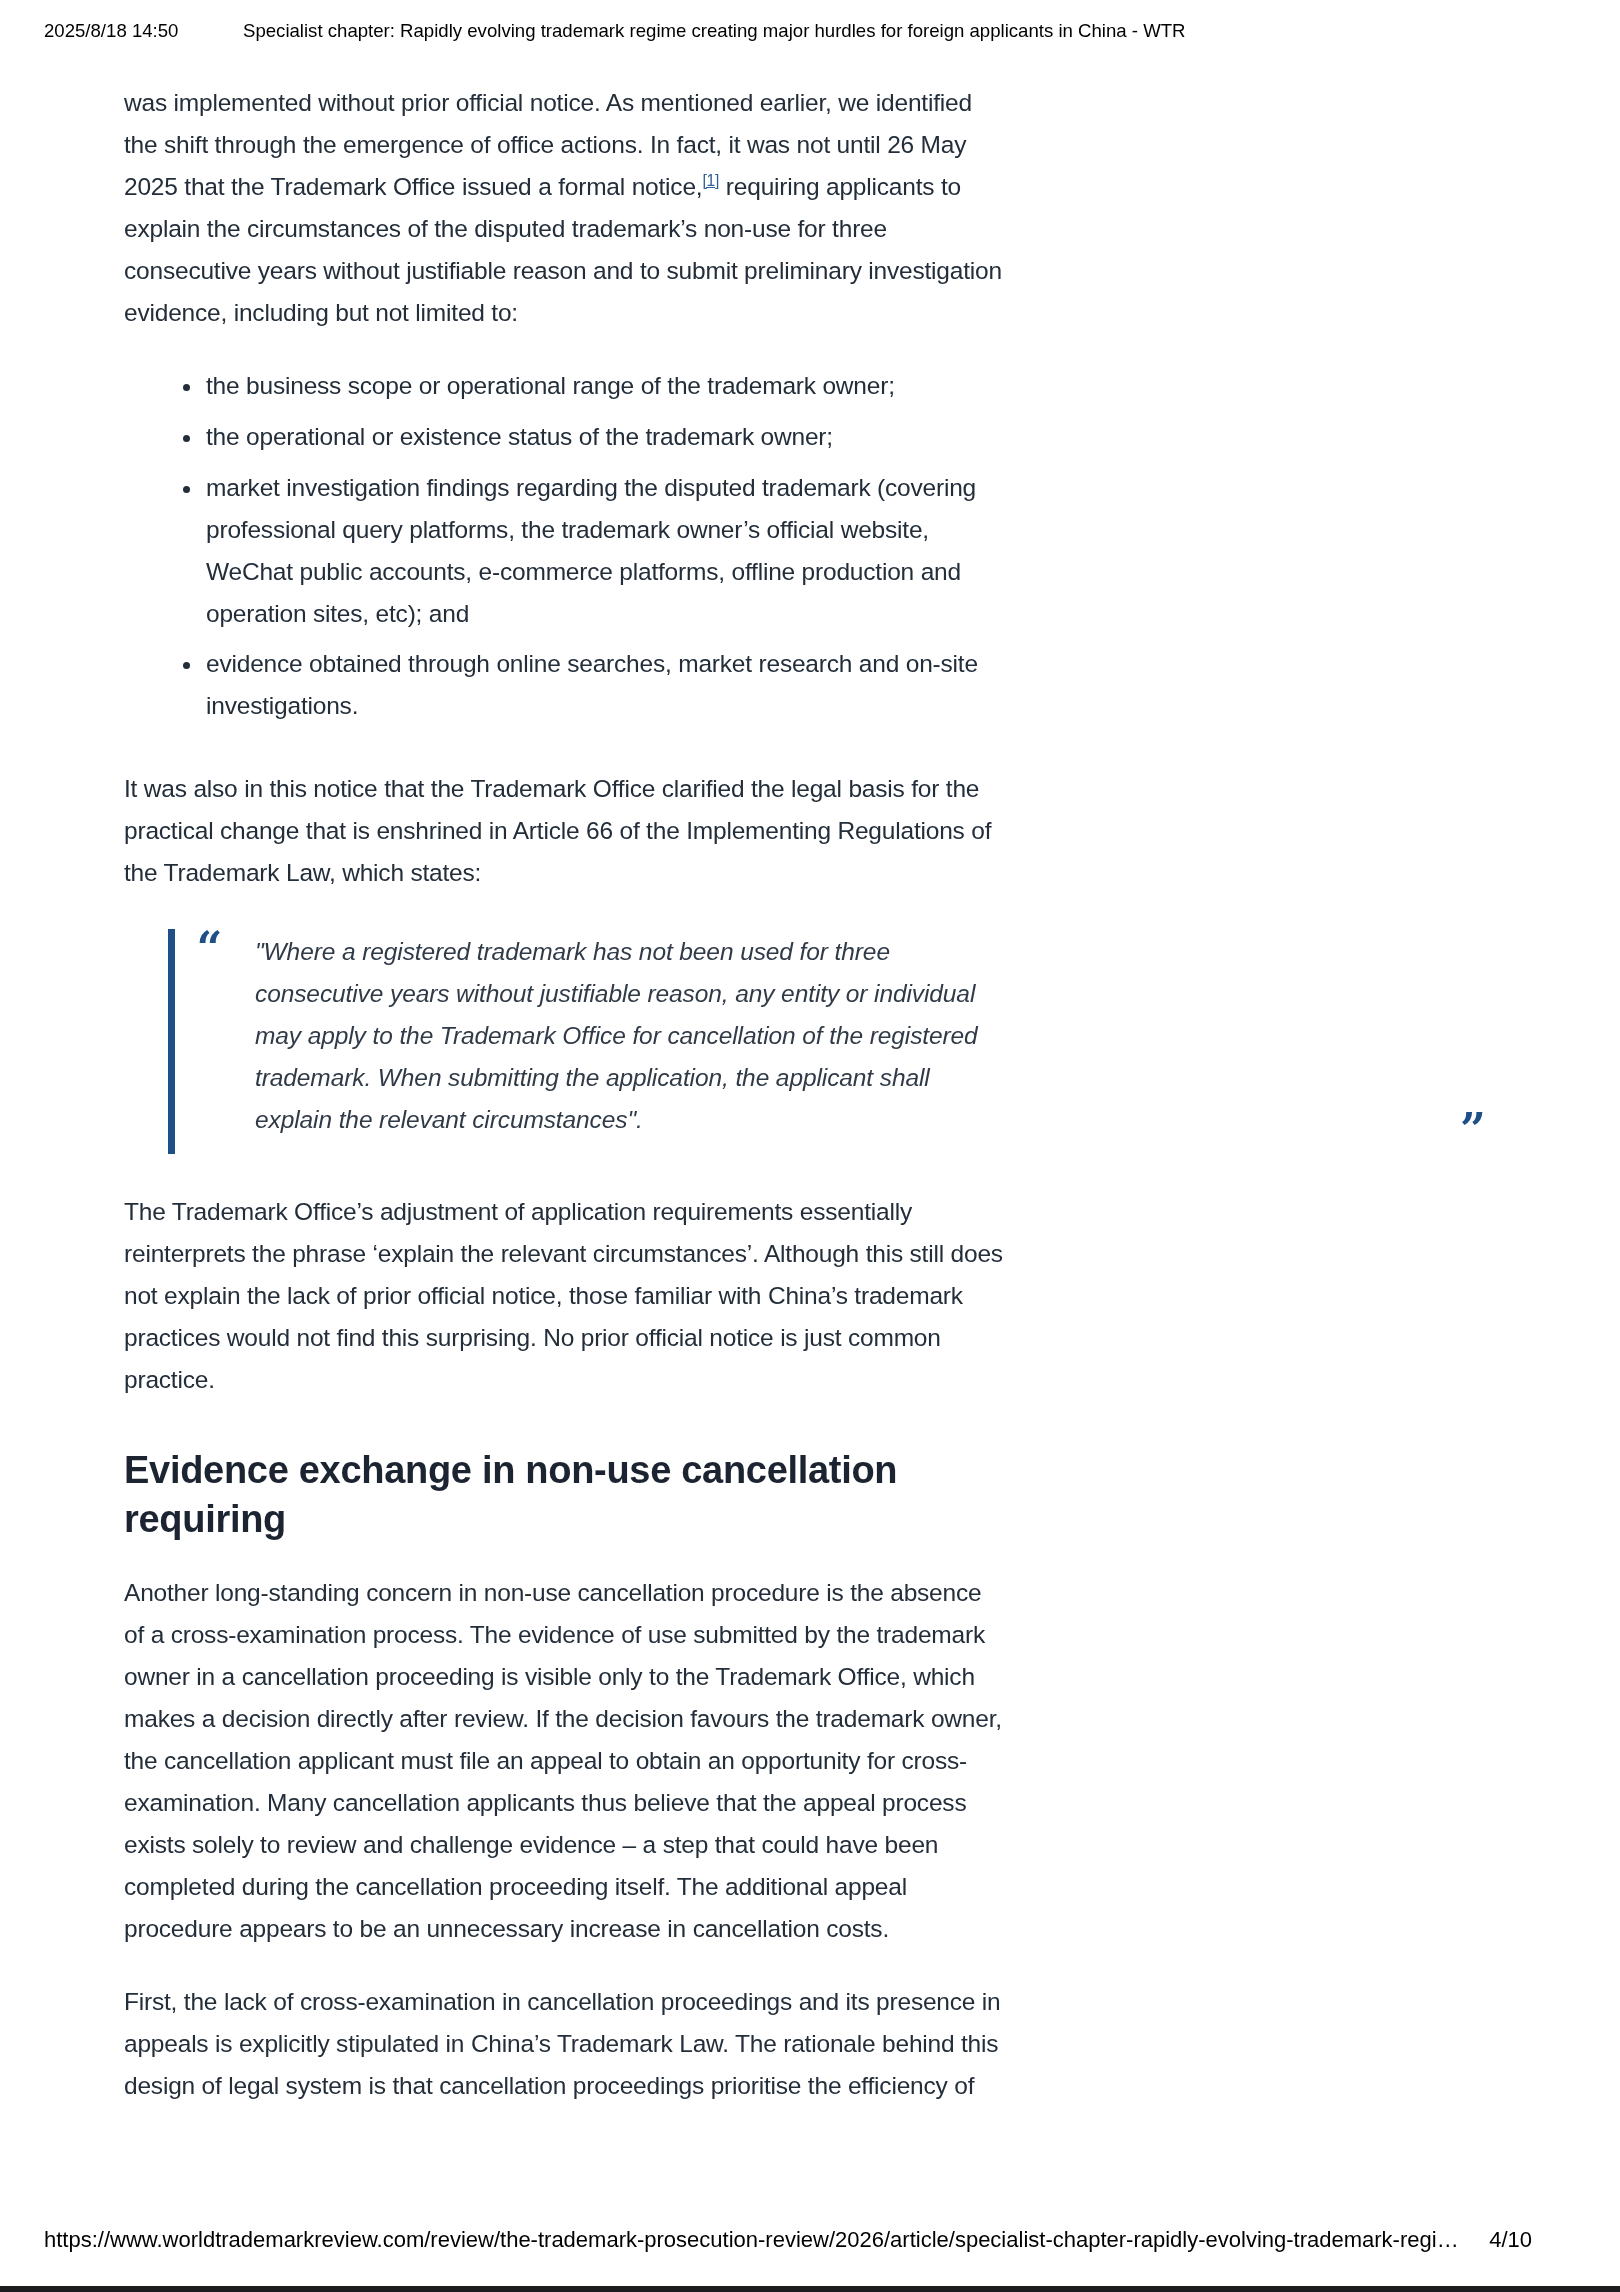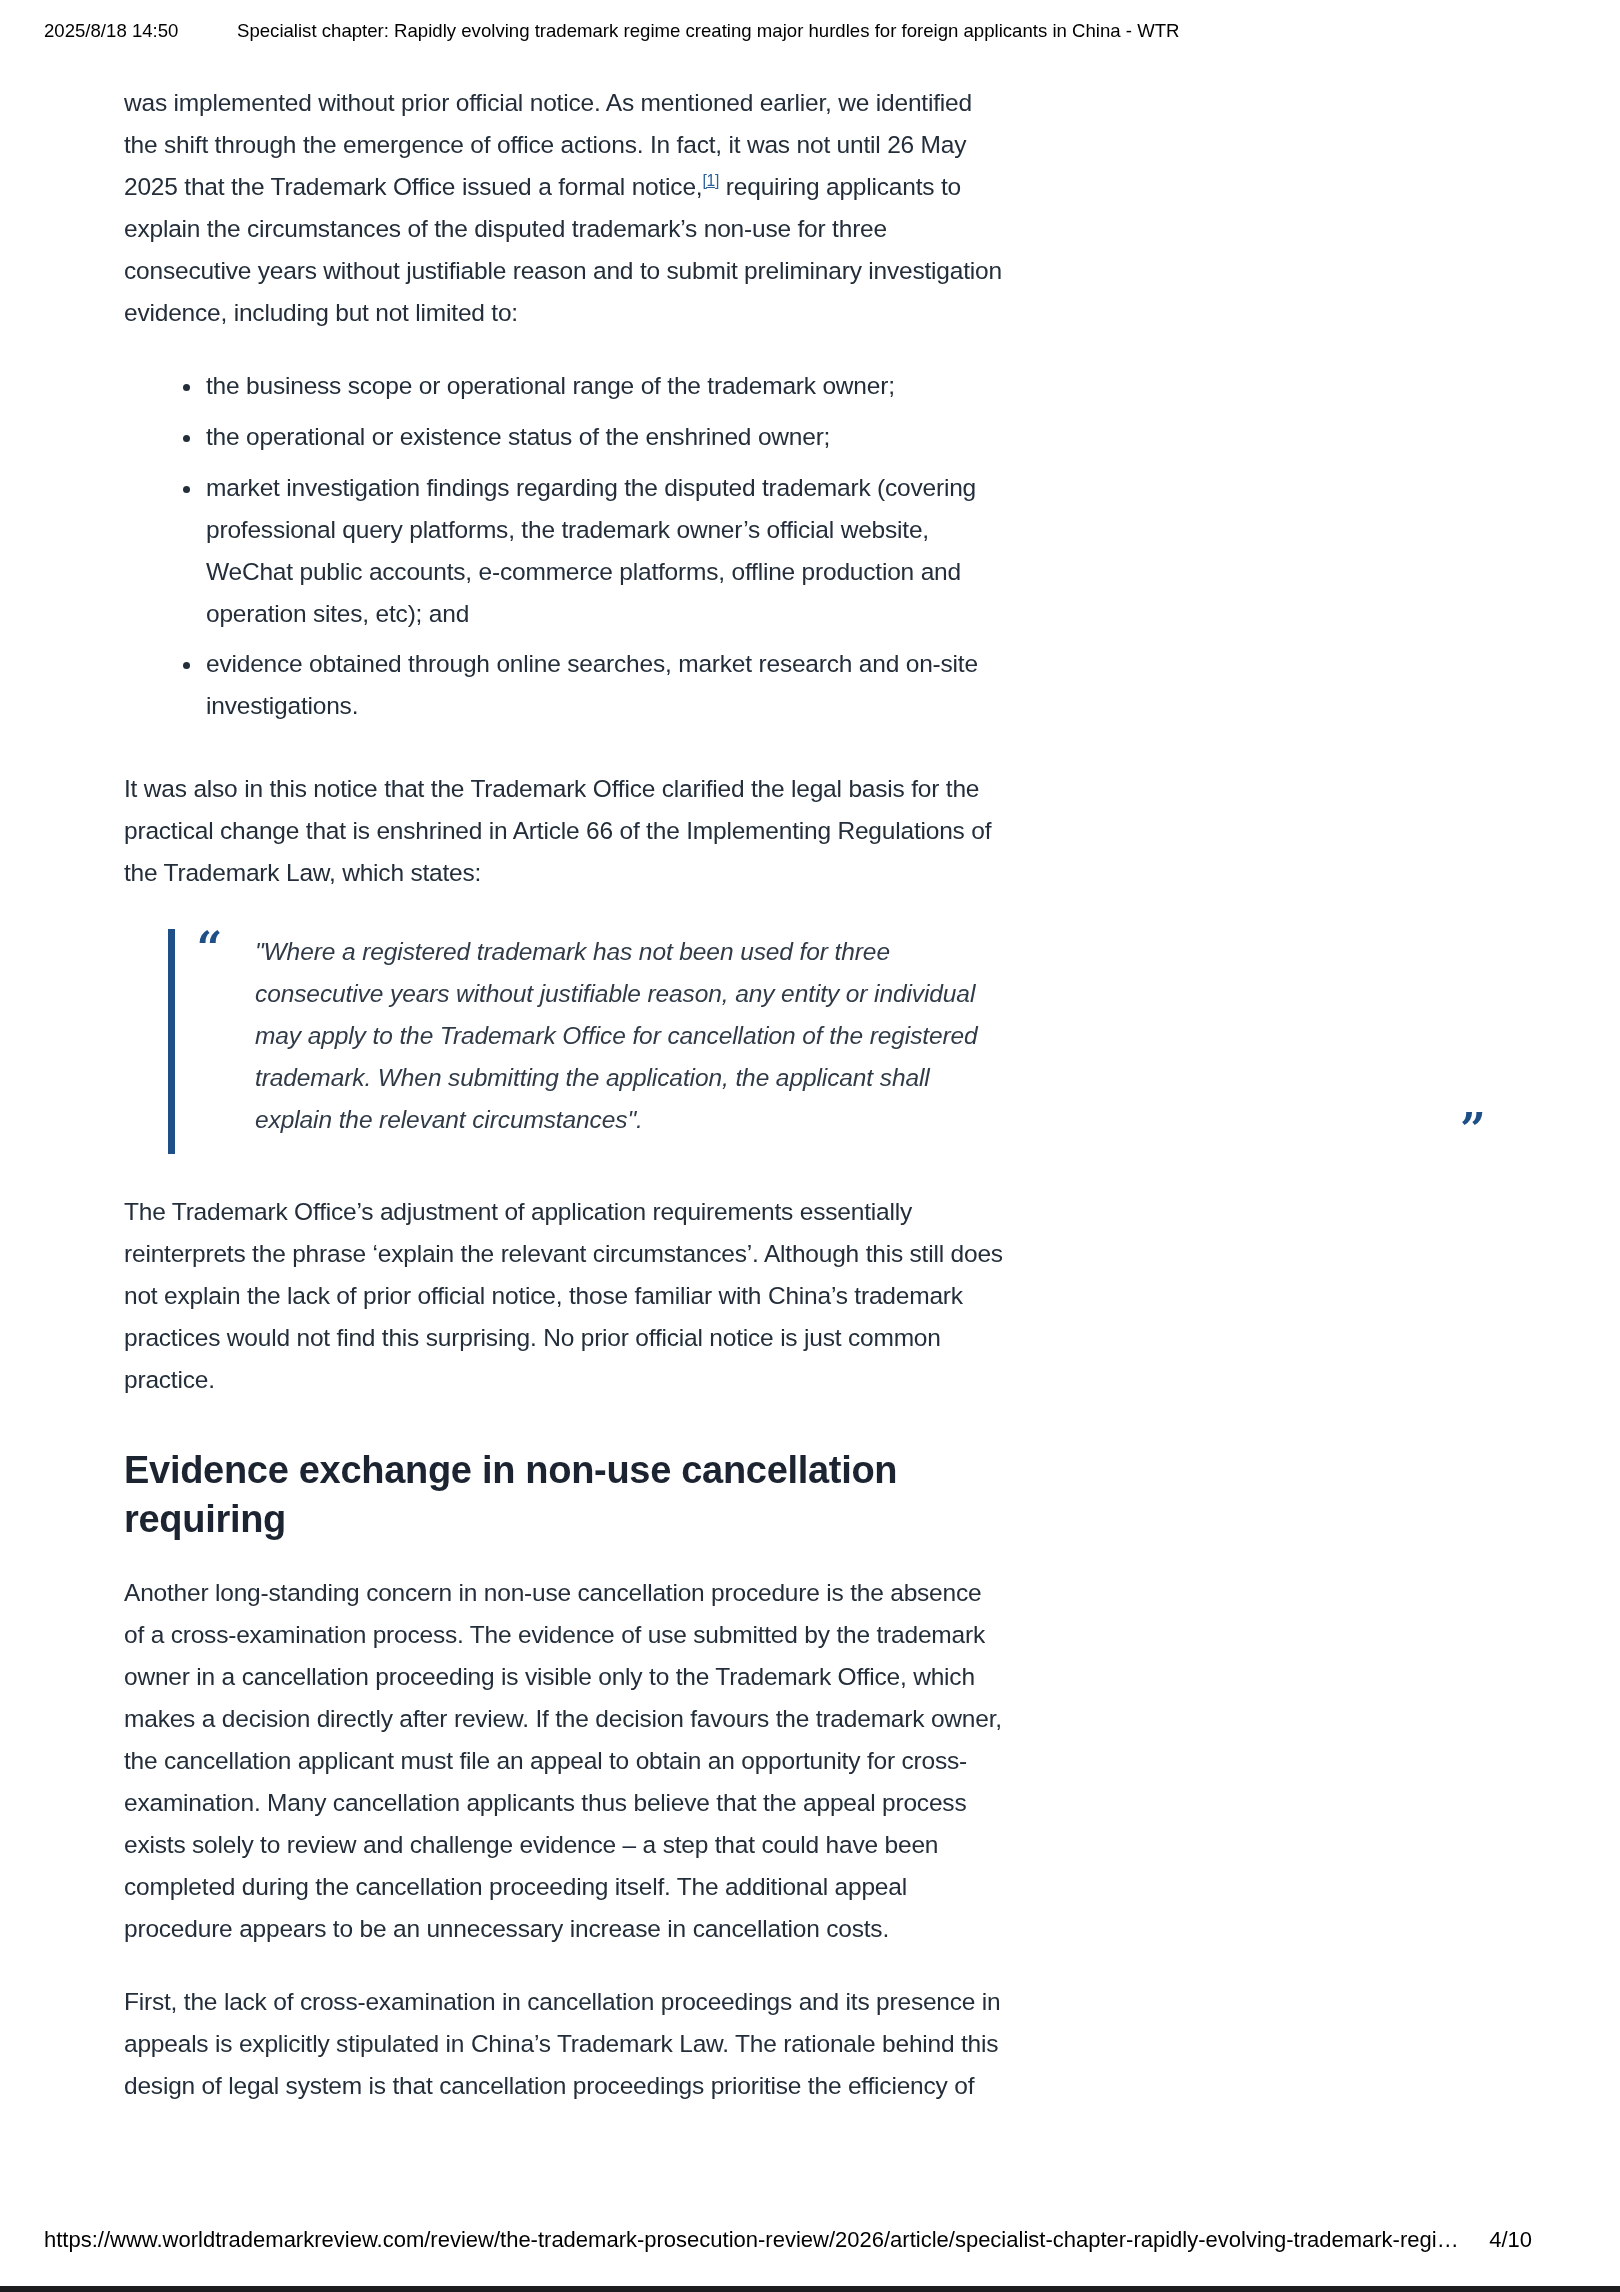--- a/index.html
+++ b/index.html
@@ -12,21 +12,21 @@
   html,body{margin:0;padding:0;}
   body{
     width:1620px;height:2293px;position:relative;background:#ffffff;
     font-family:"Liberation Sans","DejaVu Sans",sans-serif;
     color:var(--body_text);
     overflow:hidden;
   }
   
   .print-header{position:absolute;top:19.6px;left:0;width:100%;height:29px;font-size:18.6px;color:#000;}
   .ph-date{position:absolute;left:44px;top:0;white-space:nowrap;}
-  .ph-title{position:absolute;left:237px;top:0;white-space:nowrap;}
+  .ph-title{position:absolute;left:243px;top:0;white-space:nowrap;}
   .print-footer{position:absolute;top:2227px;left:0;width:100%;height:27.4px;font-size:22px;color:#000;}
   .pf-url{position:absolute;left:44px;top:0;white-space:nowrap;}
   .pf-page{position:absolute;right:88px;top:0;white-space:nowrap;text-align:right;}
   .window-edge{position:absolute;left:0;bottom:0;width:100%;height:6.9px;background:#1d1d1f;}
 
   
   .content{position:absolute;left:124px;top:82px;width:1372px;}
   .content p{
     width:882px;margin:0 0 31px 0;
     font-size:24.5px;line-height:42px;letter-spacing:-0.2px;
@@ -80,21 +80,21 @@
   <span class="ph-date">2025/8/18 14:50</span>
   <span class="ph-title">Specialist chapter: Rapidly evolving trademark regime creating major hurdles for foreign applicants in China - WTR</span>
 </div>
 
 <div class="content">
 
   <p><span>was implemented without prior official notice. As mentioned earlier, we identified the shift through the emergence of office actions. In fact, it was not until 26 May 2025 that the Trademark Office issued a formal notice,</span><sup class="fnref"><a>[1]</a></sup><span> requiring applicants to explain the circumstances of the disputed trademark’s non-use for three consecutive years without justifiable reason and to submit preliminary investigation evidence, including but not limited to:</span></p>
 
   <ul>
     <li>the business scope or operational range of the trademark owner;</li>
-    <li>the operational or existence status of the enshrined owner;</li>
+    <li>the operational or existence status of the trademark owner;</li>
     <li>market investigation findings regarding the disputed trademark (covering professional query platforms, the trademark owner’s official website, WeChat public accounts, e-commerce platforms, offline production and operation sites, etc); and</li>
     <li>evidence obtained through online searches, market research and on-site investigations.</li>
   </ul>
 
   <p>It was also in this notice that the Trademark Office clarified the legal basis for the practical change that is enshrined in Article 66 of the Implementing Regulations of the Trademark Law, which states:</p>
 
   <blockquote class="quote-block">
     <span class="quote-open">“</span>
     <div class="quote-text">"Where a registered trademark has not been used for three consecutive years without justifiable reason, any entity or individual may apply to the Trademark Office for cancellation of the registered trademark. When submitting the application, the applicant shall explain the relevant circumstances".</div>
     <span class="quote-close">”</span>

